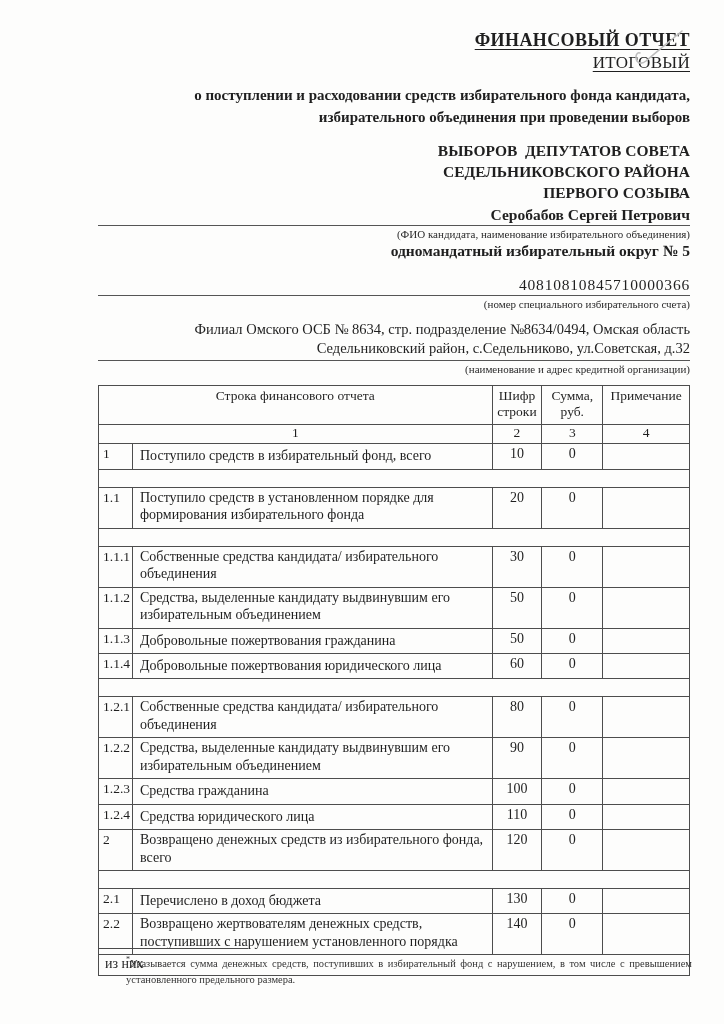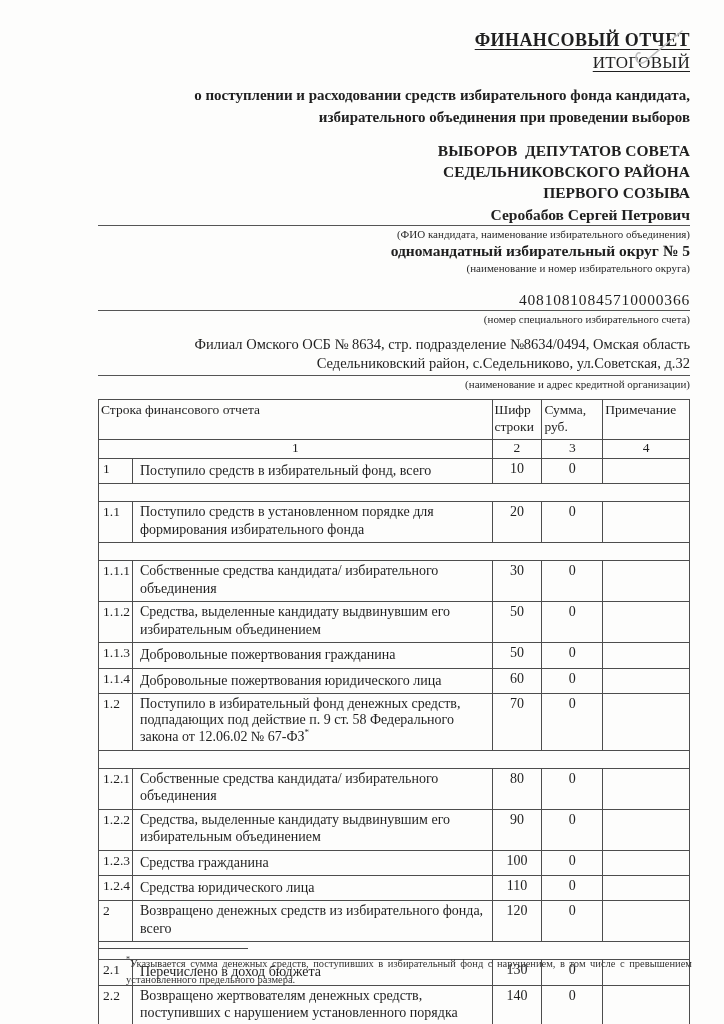--- a/index.html
+++ b/index.html
@@ -42,21 +42,21 @@
 
   table.report {
     margin-top: 9px;
     width: 592px;
     border-collapse: collapse;
     border: 1px solid #4d4d4d;
     font-size: 14px;
     line-height: 1.12;
   }
   table.report td { border: 1px solid #4d4d4d; vertical-align: top; }
-  thead td { text-align: left; font-size: 13.5px; padding: 2px 2px 4px; line-height: 1.2; }
+  thead td { text-align: center; font-size: 13.5px; padding: 2px 2px 4px; line-height: 1.2; }
   tr.row-nums td { text-align: center; font-size: 13.5px; padding: 0 0 2px; }
   td.c-num   { padding: 2px 2px 4px 4px; font-size: 13.5px; }
   td.c-label { padding: 2px 6px 5px 7px; }
   td.c-label sup { font-size: 9px; }
   td.c-code, td.c-sum { text-align: center; padding: 2px 8px 4px; }
   td.c-note  { padding: 2px 4px; }
   td.c-spacer { border-left: 0; border-right: 0; height: 18px; }
   td.c-span   { border-left: 0; border-right: 0; padding: 1px 6px 3px; }
 
   .footnote-block { position: absolute; left: 98px; top: 948px; width: 594px; }
@@ -78,21 +78,20 @@
 
   <div class="center election-name">ВЫБОРОВ  ДЕПУТАТОВ СОВЕТА
 СЕДЕЛЬНИКОВСКОГО РАЙОНА
 ПЕРВОГО СОЗЫВА</div>
 
   <div class="center candidate">Серобабов Сергей Петрович</div>
   <div class="hrule"></div>
   <div class="center caption">(ФИО кандидата, наименование избирательного объединения)</div>
 
   <div class="center district">одномандатный избирательный округ № 5</div>
-  <div class="center caption">(наименование и номер избирательного округа)</div>
 
   <div class="center account-number">40810810845710000366</div>
   <div class="hrule"></div>
   <div class="center caption">(номер специального избирательного счета)</div>
 
   <div class="center bank election-name" style="font-weight:normal; font-size:14.5px; margin-top:9px;">Филиал Омского ОСБ № 8634, стр. подразделение №8634/0494, Омская область
 Седельниковский район, с.Седельниково, ул.Советская, д.32</div>
   <div class="hrule"></div>
   <div class="center caption">(наименование и адрес кредитной организации)</div>
 
@@ -161,27 +160,20 @@
           <td class="c-note"></td>
         </tr>
         <tr>
           <td class="c-num">1.1.4</td>
           <td class="c-label"><span>Добровольные пожертвования юридического лица</span><sup></sup></td>
           <td class="c-code">60</td>
           <td class="c-sum">0</td>
           <td class="c-note"></td>
         </tr>
         <tr>
-          <td class="c-num">1.2</td>
-          <td class="c-label"><span>Поступило в избирательный фонд денежных средств, подпадающих под действие п. 9 ст. 58 Федерального закона от 12.06.02 № 67-ФЗ</span><sup>*</sup></td>
-          <td class="c-code">70</td>
-          <td class="c-sum">0</td>
-          <td class="c-note"></td>
-        </tr>
-        <tr>
           <td class="c-spacer" colspan="5"></td>
         </tr>
         <tr>
           <td class="c-num">1.2.1</td>
           <td class="c-label"><span>Собственные средства кандидата/ избирательного объединения</span><sup></sup></td>
           <td class="c-code">80</td>
           <td class="c-sum">0</td>
           <td class="c-note"></td>
         </tr>
         <tr>

